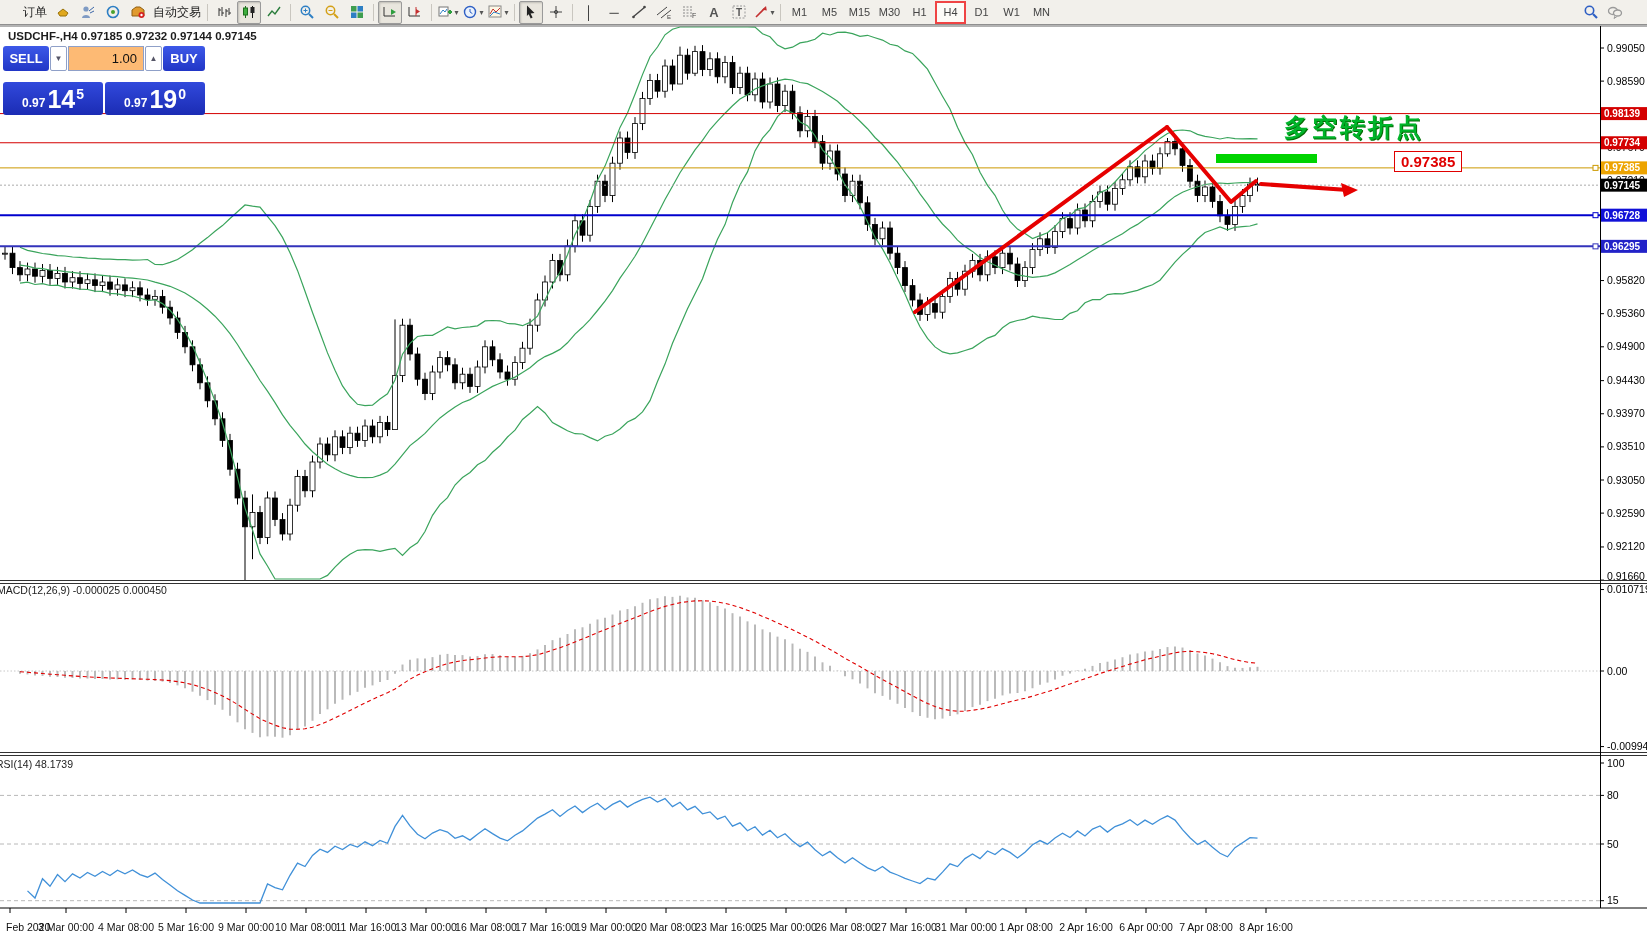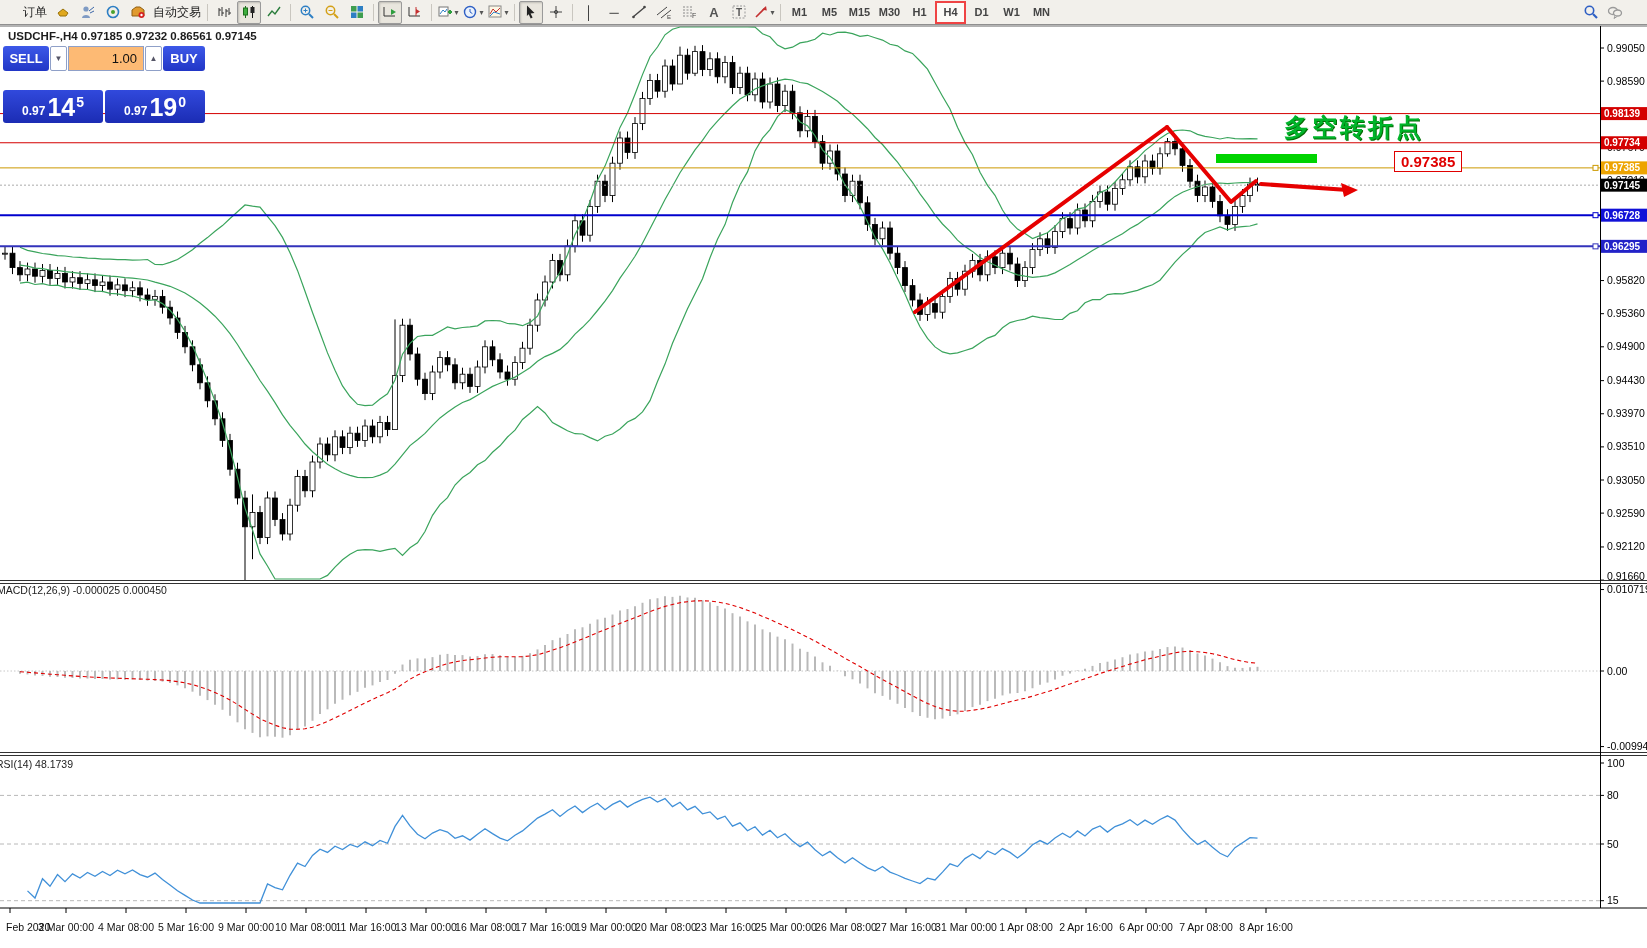--- a/index.html
+++ b/index.html
@@ -9,37 +9,37 @@
   
   #toolbar{position:absolute;left:0;top:0;width:100%;height:25px;background:#f2f0eb;
     border-bottom:1px solid #8f8f8f;display:flex;align-items:center;padding:0 20px;gap:1px;z-index:5;box-sizing:border-box}
   .tbtn{height:21px;min-width:22px;display:flex;align-items:center;justify-content:center;
     border:1px solid transparent;border-radius:2px;color:#333;font-size:13px}
   .tbtn.pressed{background:#e9e6de;border:1px solid #9a9a9a;box-shadow:inset 1px 1px 2px rgba(0,0,0,.18)}
   .tbtn svg{display:block}
   .lbl{font-size:12px;color:#222;padding:0 2px;white-space:nowrap}
   .sep{width:1px;height:17px;background:#c9c6bf;margin:0 3px;flex:0 0 1px}
   .caret{font-size:8px;color:#555;margin-left:1px}
-  .tf{min-width:27px;height:19px;font-size:11px;font-weight:bold;color:#444;display:flex;
+  .tf{min-width:27px;height:19px;font-size:11px;font-weight:normal;color:#444;display:flex;
     align-items:center;justify-content:center;border:1px solid transparent}
   .tf.pressed{background:#fcfbf7;border:2px solid #ef4444}
   .rightgrp{margin-left:auto;display:flex;align-items:center}
   .glyph{font-size:13px;color:#333;line-height:1}
   
   #symtitle{position:absolute;left:8px;top:30px;font-size:11.5px;font-weight:600;color:#1c1c1c;z-index:4}
   #tpanel{position:absolute;left:3px;top:46px;width:202px;z-index:4}
   .row1{display:flex;height:25px;gap:1px}
   .btn-sell,.btn-buy{background:linear-gradient(#3c58e8,#2136c6);color:#fff;font-weight:bold;
     font-size:13px;display:flex;align-items:center;justify-content:center;border-radius:3px}
   .btn-sell{width:46px}.btn-buy{flex:1}
   .spin{width:15px;background:#fff;border:1px solid #8fa0c8;display:flex;align-items:center;
     justify-content:center;font-size:8px;color:#556;border-radius:2px}
   .vol{width:68px;background:#fdba74;border:1px solid #8fa0c8;font-size:13px;display:flex;
     align-items:center;justify-content:flex-end;padding-right:6px;color:#111}
-  .row2{display:flex;height:33px;margin-top:19px;gap:2px}
+  .row2{display:flex;height:33px;margin-top:11px;gap:2px}
   .px{flex:1;background:linear-gradient(#3149dc,#1b2cb4);border-radius:3px;color:#fff;
     display:flex;align-items:flex-end;justify-content:center;padding-bottom:1px}
   .pxs{font-size:12px;font-weight:bold;margin-right:2px;margin-bottom:4px}
   .pxb{font-size:25px;font-weight:bold;line-height:29px}
   .pxsup{font-size:14px;font-weight:bold;margin-bottom:12px;margin-left:1px}
   #annot{position:absolute;left:1284px;top:111px;font-size:25px;font-weight:bold;letter-spacing:3px;
     color:#00b42a;text-shadow:1px 1px 0 #056d05;z-index:4;white-space:nowrap}
   #pricebox{position:absolute;left:1394px;top:151px;border:1px solid #e00000;color:#e00000;
     background:#fff;font-size:15px;font-weight:700;padding:1px 6px;z-index:4}
   .pane-label{position:absolute;font-size:10.5px;color:#222;z-index:4;white-space:nowrap}
@@ -727,21 +727,21 @@
         <line x1="0" y1="580.5" x2="1647" y2="580.5" stroke="#333" stroke-width="1"></line>
         <line x1="0" y1="583.5" x2="1647" y2="583.5" stroke="#333" stroke-width="1"></line>
         <line x1="0" y1="752.5" x2="1647" y2="752.5" stroke="#333" stroke-width="1"></line>
         <line x1="0" y1="755.5" x2="1647" y2="755.5" stroke="#333" stroke-width="1"></line>
         <line x1="0" y1="908" x2="1647" y2="908" stroke="#000" stroke-width="1"></line>
         <line x1="1600.5" y1="26" x2="1600.5" y2="908" stroke="#000"></line>
       </g>
     </svg>
 </div>
 
-<div id="symtitle">USDCHF-,H4  0.97185 0.97232 0.86561 0.97145</div>
+<div id="symtitle">USDCHF-,H4  0.97185 0.97232 0.97144 0.97145</div>
 
 <div id="tpanel">
   <div class="row1">
     <div class="btn-sell">SELL</div>
     <div class="spin">▼</div>
     <div class="vol">1.00</div>
     <div class="spin">▲</div>
     <div class="btn-buy">BUY</div>
   </div>
   <div class="row2">

